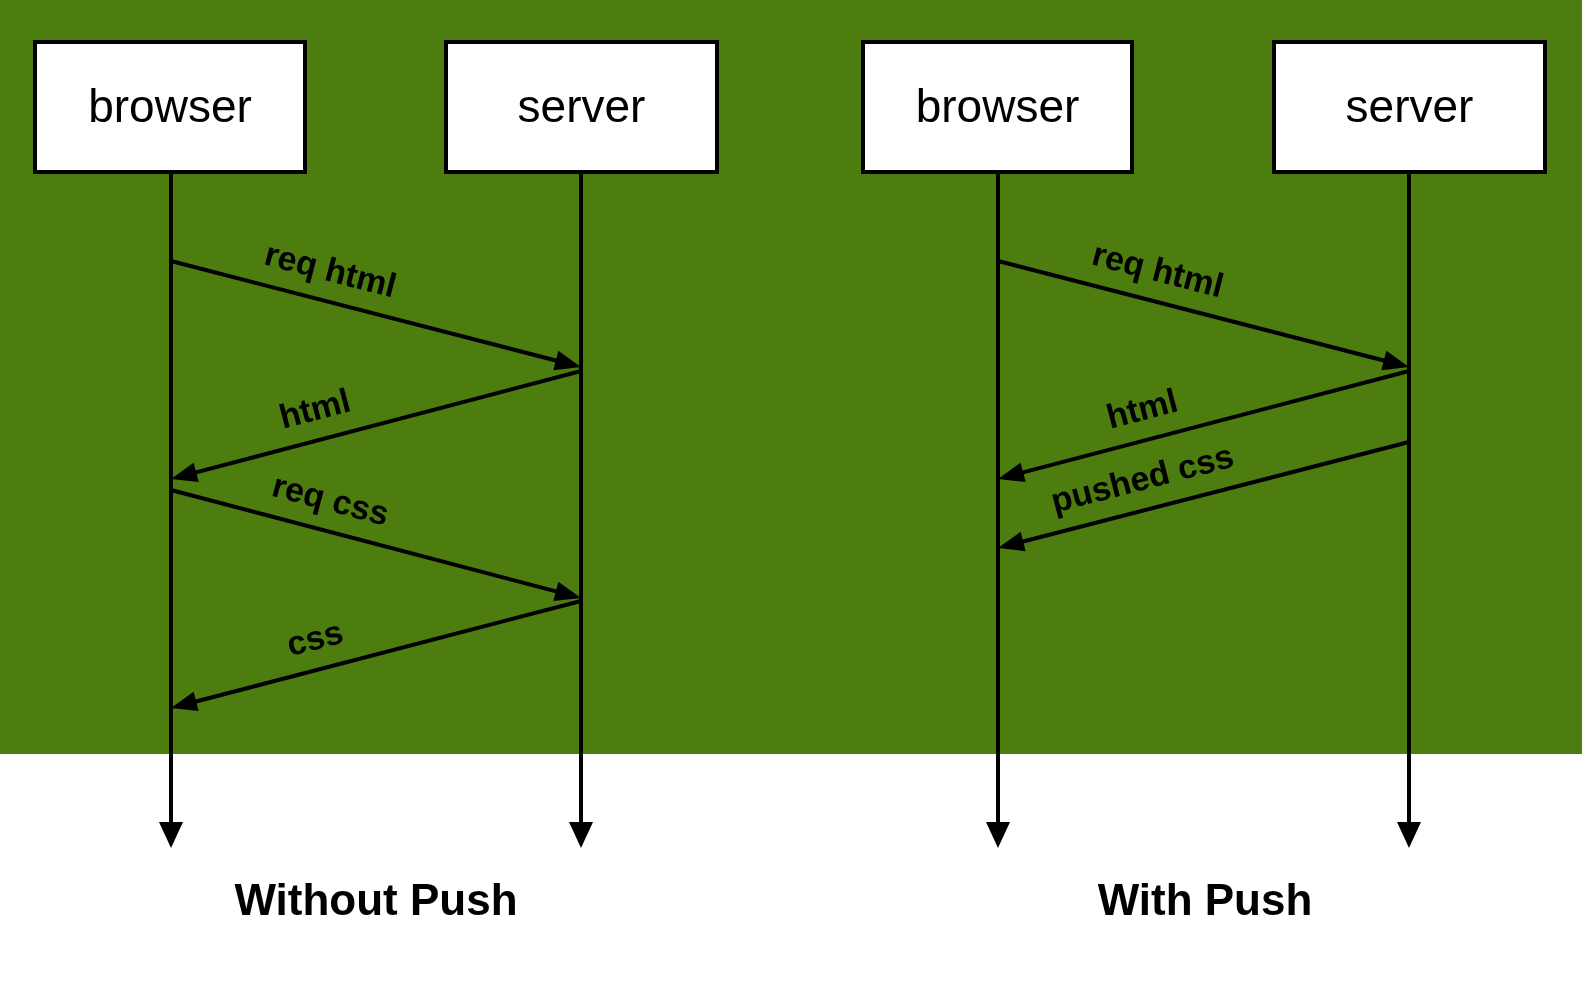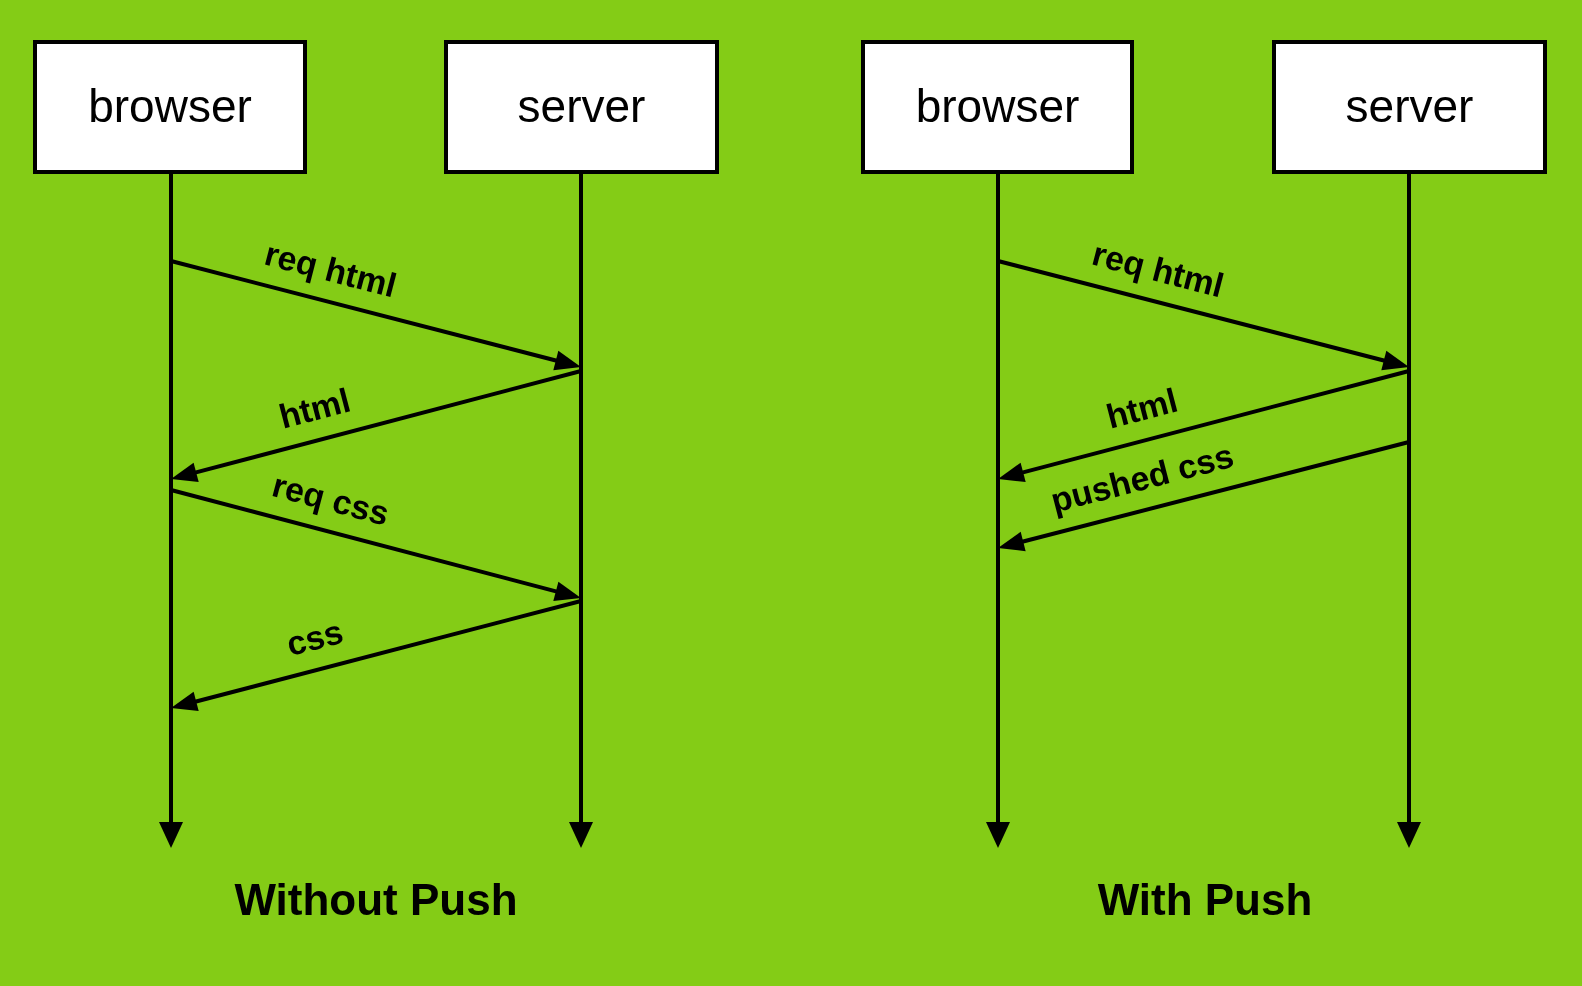--- a/index.html
+++ b/index.html
@@ -9,22 +9,22 @@
   }
   body {
     width: 1582px;
     height: 986px;
     font-family: "Liberation Sans", sans-serif;
     overflow: hidden;
   }
   #canvas {
     position: relative;
     width: 1582px;
-    height: 986px;
-    background: #84cc16;
+    height: 754px;
+    background: #4d7c0f;
   }
   svg#diagram {
     position: absolute;
     top: 0;
     left: 0;
     width: 1582px;
     height: 986px;
     display: block;
   }
   .lifebox {

